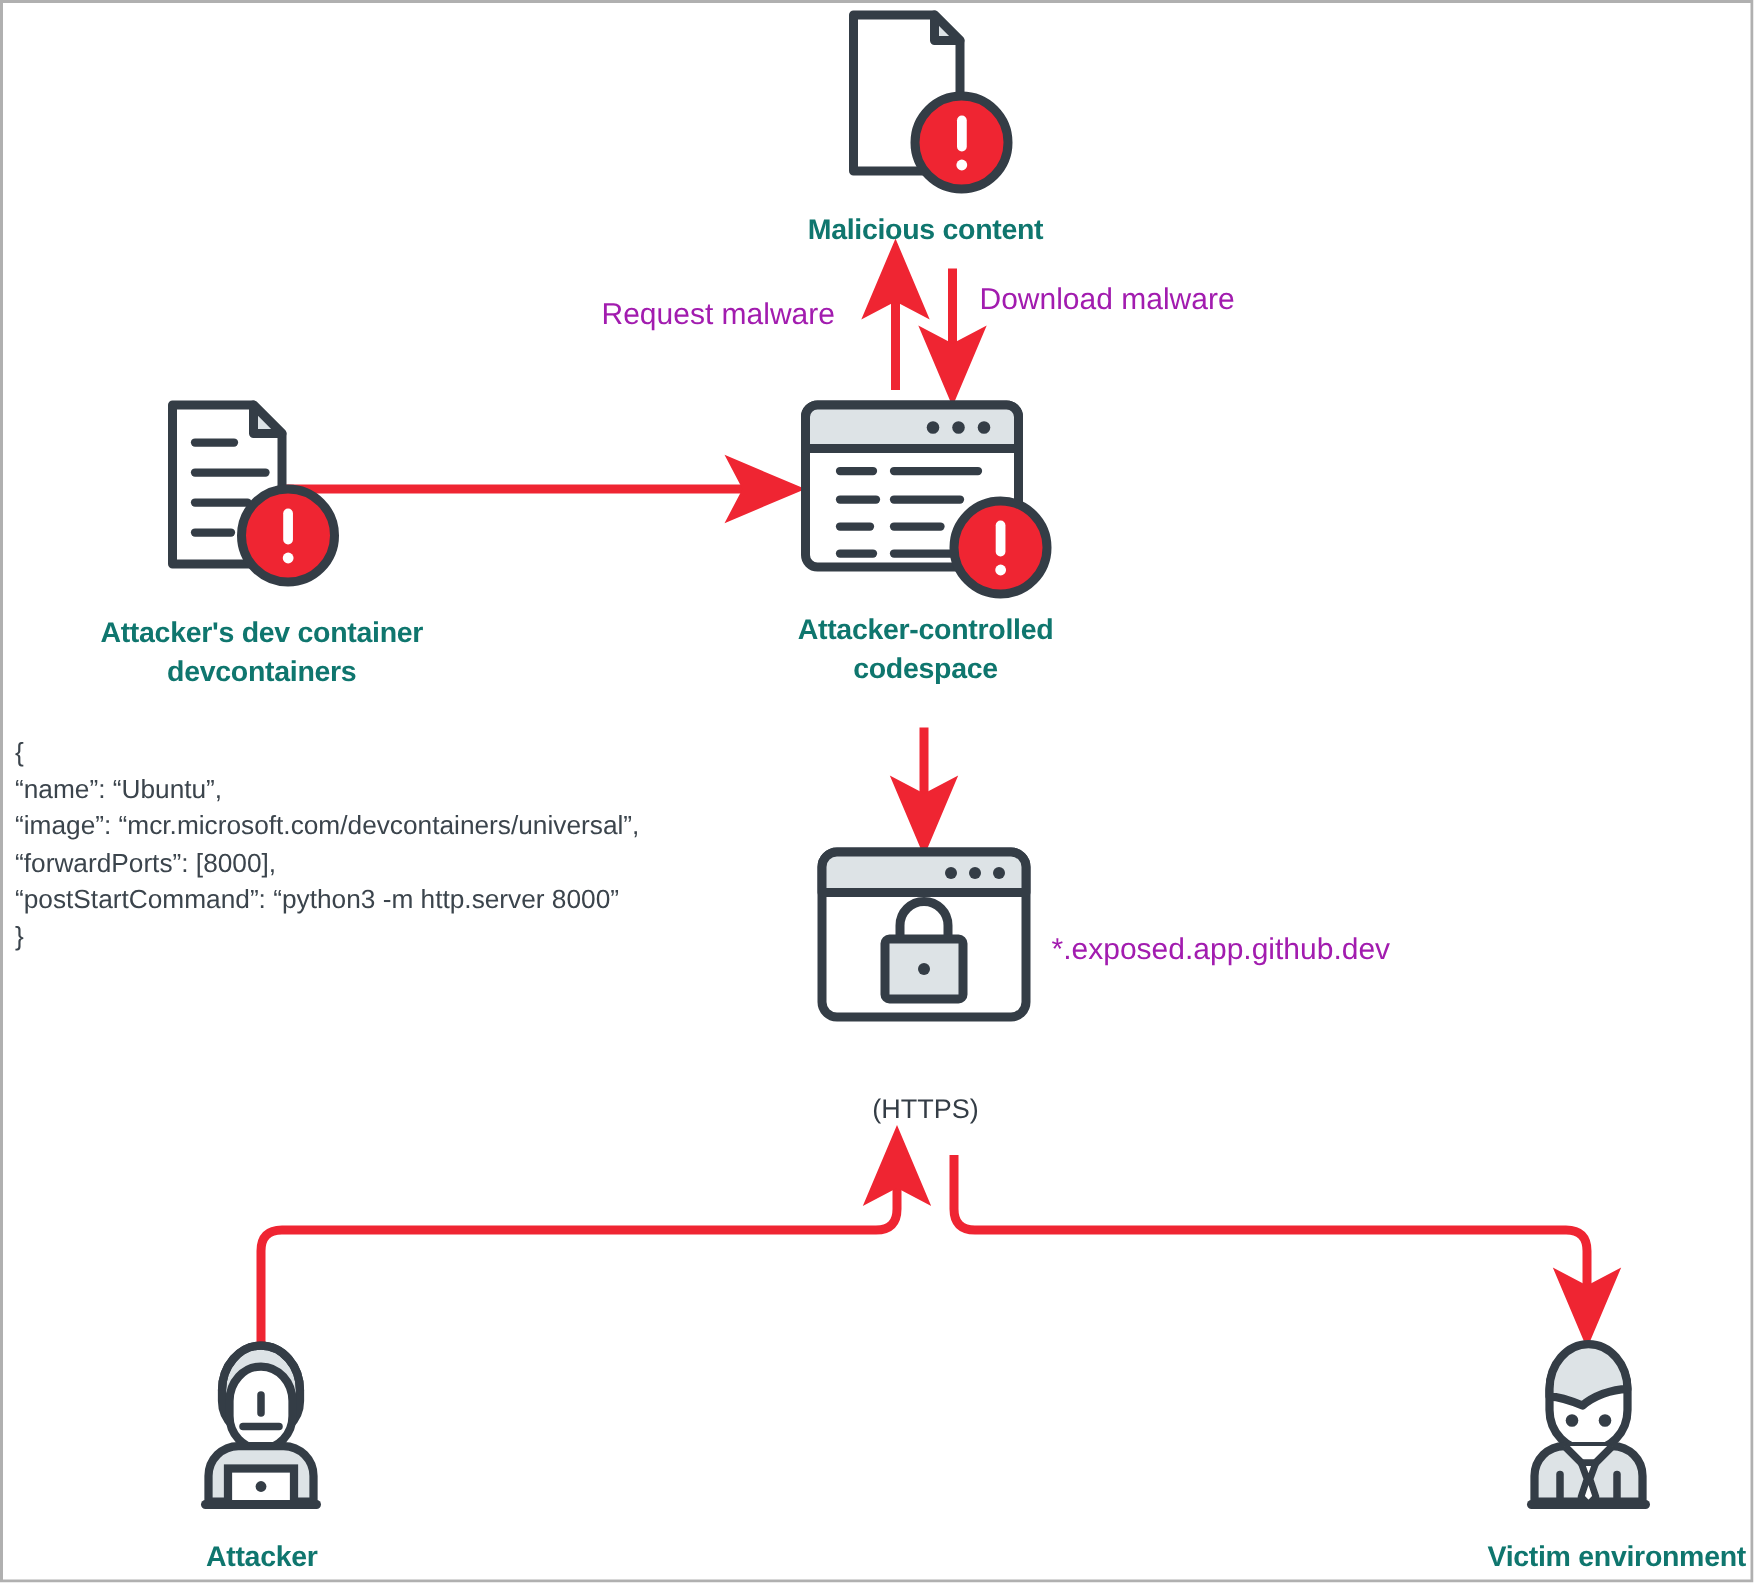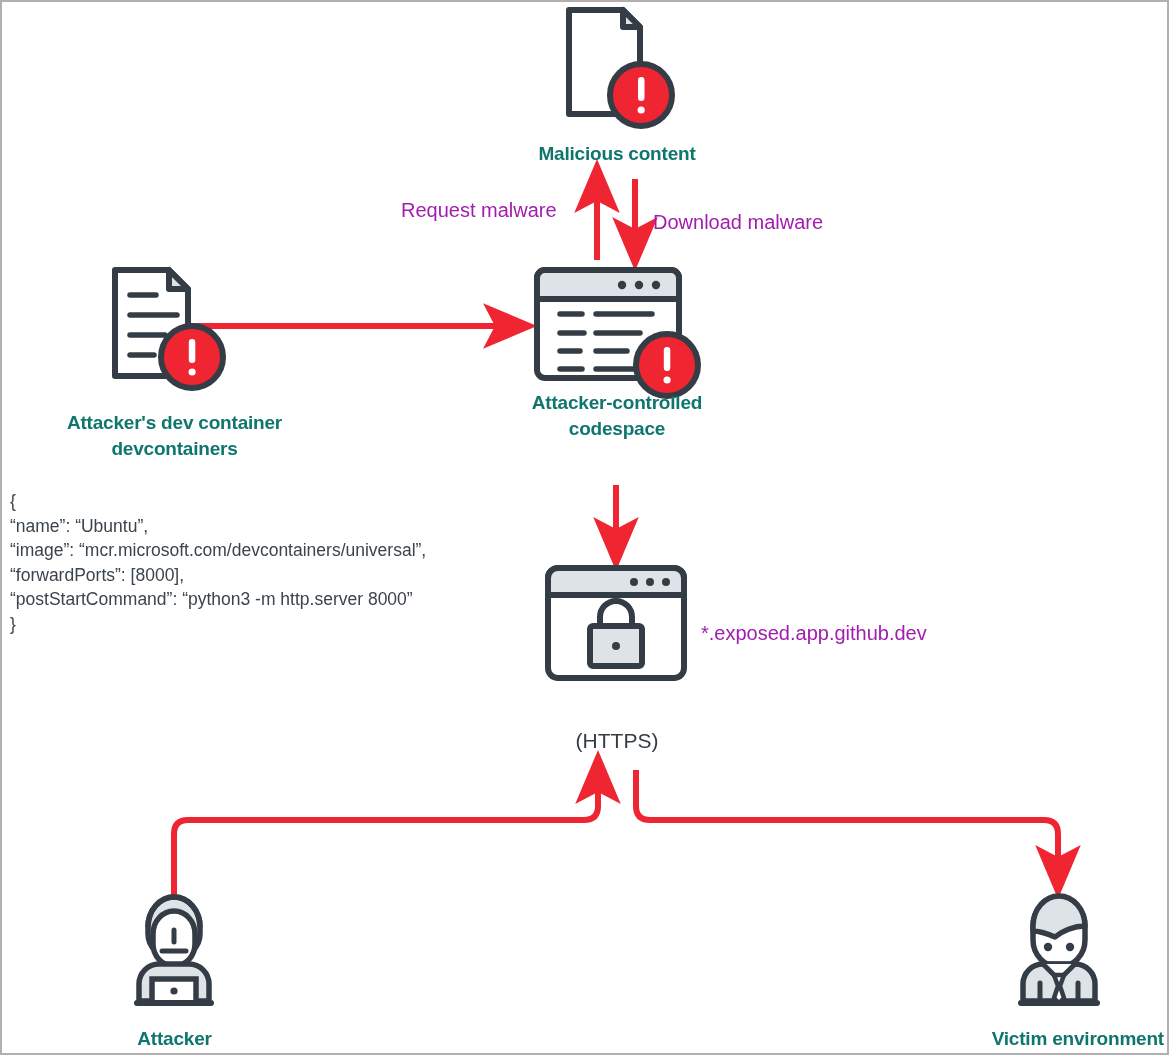--- a/index.html
+++ b/index.html
@@ -32,21 +32,21 @@
     font-weight: bold;
     font-size: 19px;
     line-height: 1.35;
     text-align: center;
     letter-spacing: -0.2px;
   }
   .node-sublabel {
     position: absolute;
     color: #343D46;
     font-weight: normal;
-    font-size: 21px;
+    font-size: 18px;
     line-height: 1.35;
     text-align: center;
   }
   .edge-label {
     position: absolute;
     color: #a21caf;
     font-weight: normal;
     font-size: 20px;
     line-height: 1.3;
     white-space: nowrap;
@@ -55,28 +55,28 @@
     position: absolute;
     color: #3b444c;
     font-weight: normal;
     font-size: 17.5px;
     line-height: 24.5px;
     white-space: pre;
   }
   
   #label-malicious-content { left: 420px; top: 139px; width: 390px; }
   #label-attacker-config   { left: 10px;  top: 408px; width: 325px; }
-  #label-codespace         { left: 435px; top: 388px; width: 360px; }
+  #label-codespace         { left: 435px; top: 406px; width: 360px; }
   #label-encrypted         { left: 435px; top: 697px; width: 360px; }
   #label-encrypted-sub     { left: 435px; top: 725px; width: 360px; }
   #label-attacker          { left: 55px;  top: 1024px; width: 235px; }
   #label-victim            { left: 900px; top: 1024px; width: 262px; text-align: right; padding-right: 8px; }
 
   #edge-request   { left: 399px; top: 195px; }
-  #edge-download  { left: 651px; top: 207px; }
+  #edge-download  { left: 651px; top: 185px; }
   #edge-port      { left: 659px; top: 499px; }
   #edge-preview   { left: 699px; top: 618px; }
 
   #config-code { left: 8px; top: 487px; }
 </style>
 </head>
 <body>
 
 <div id="canvas">
 

